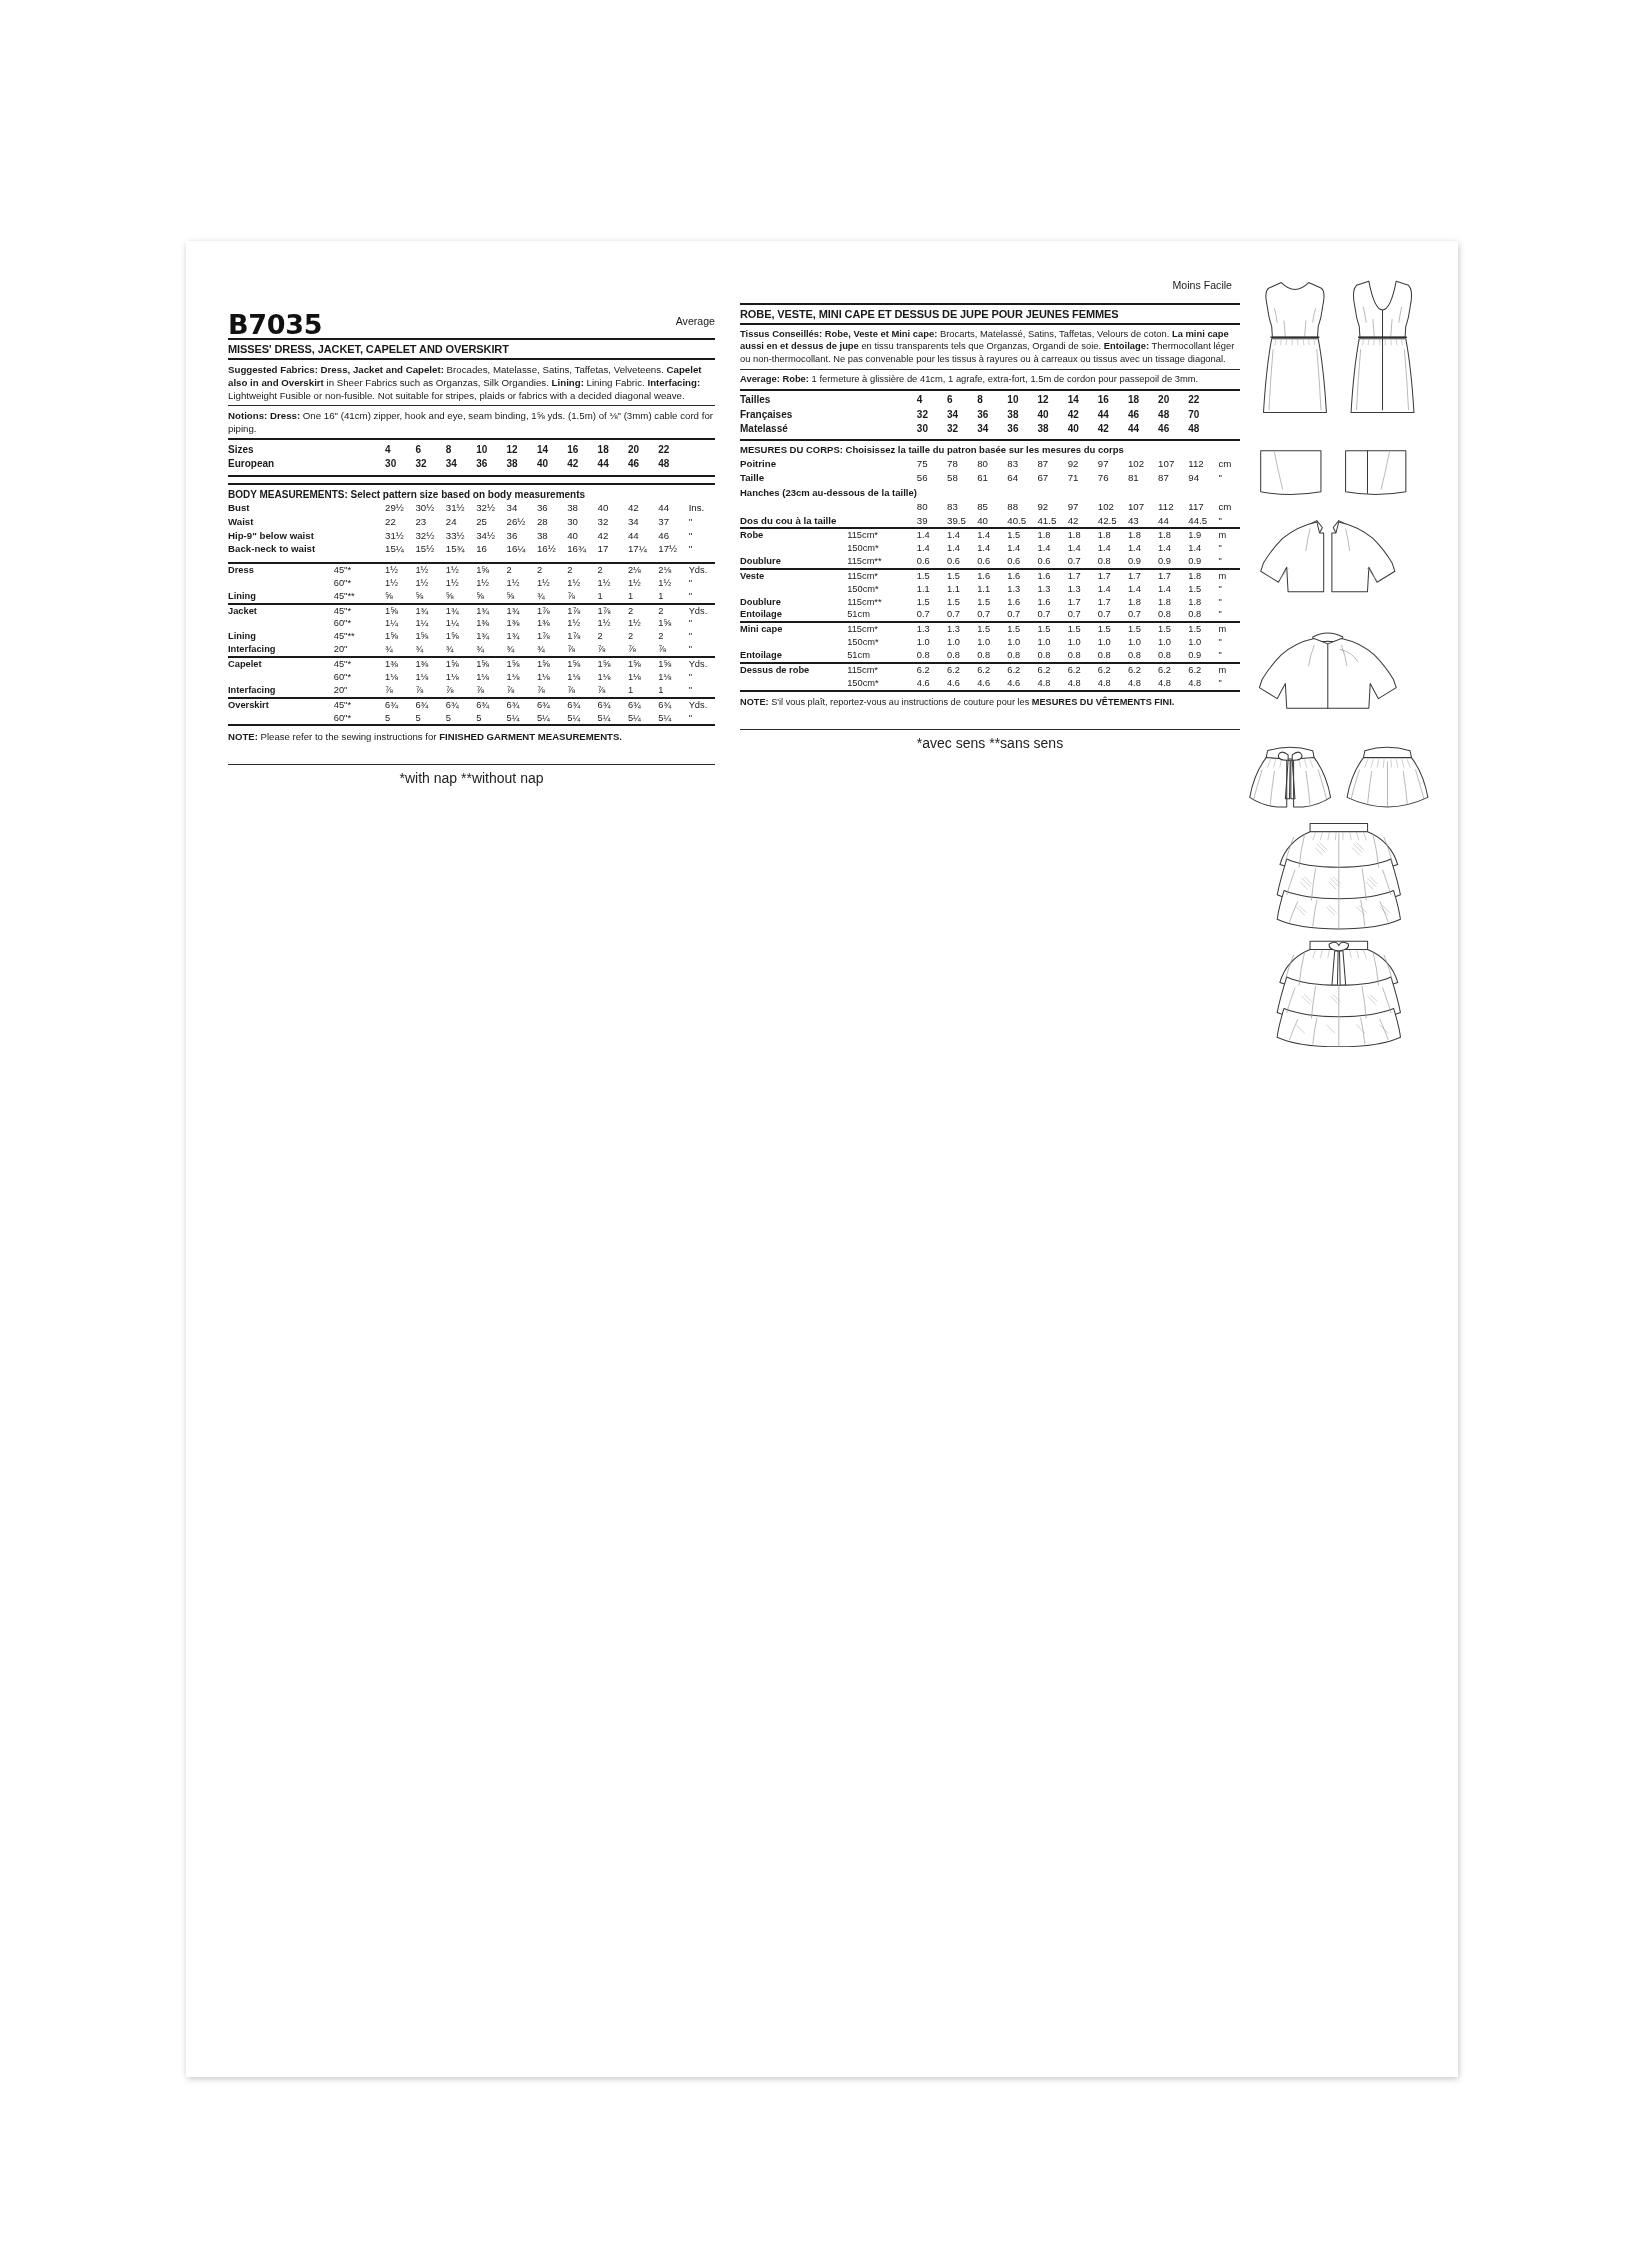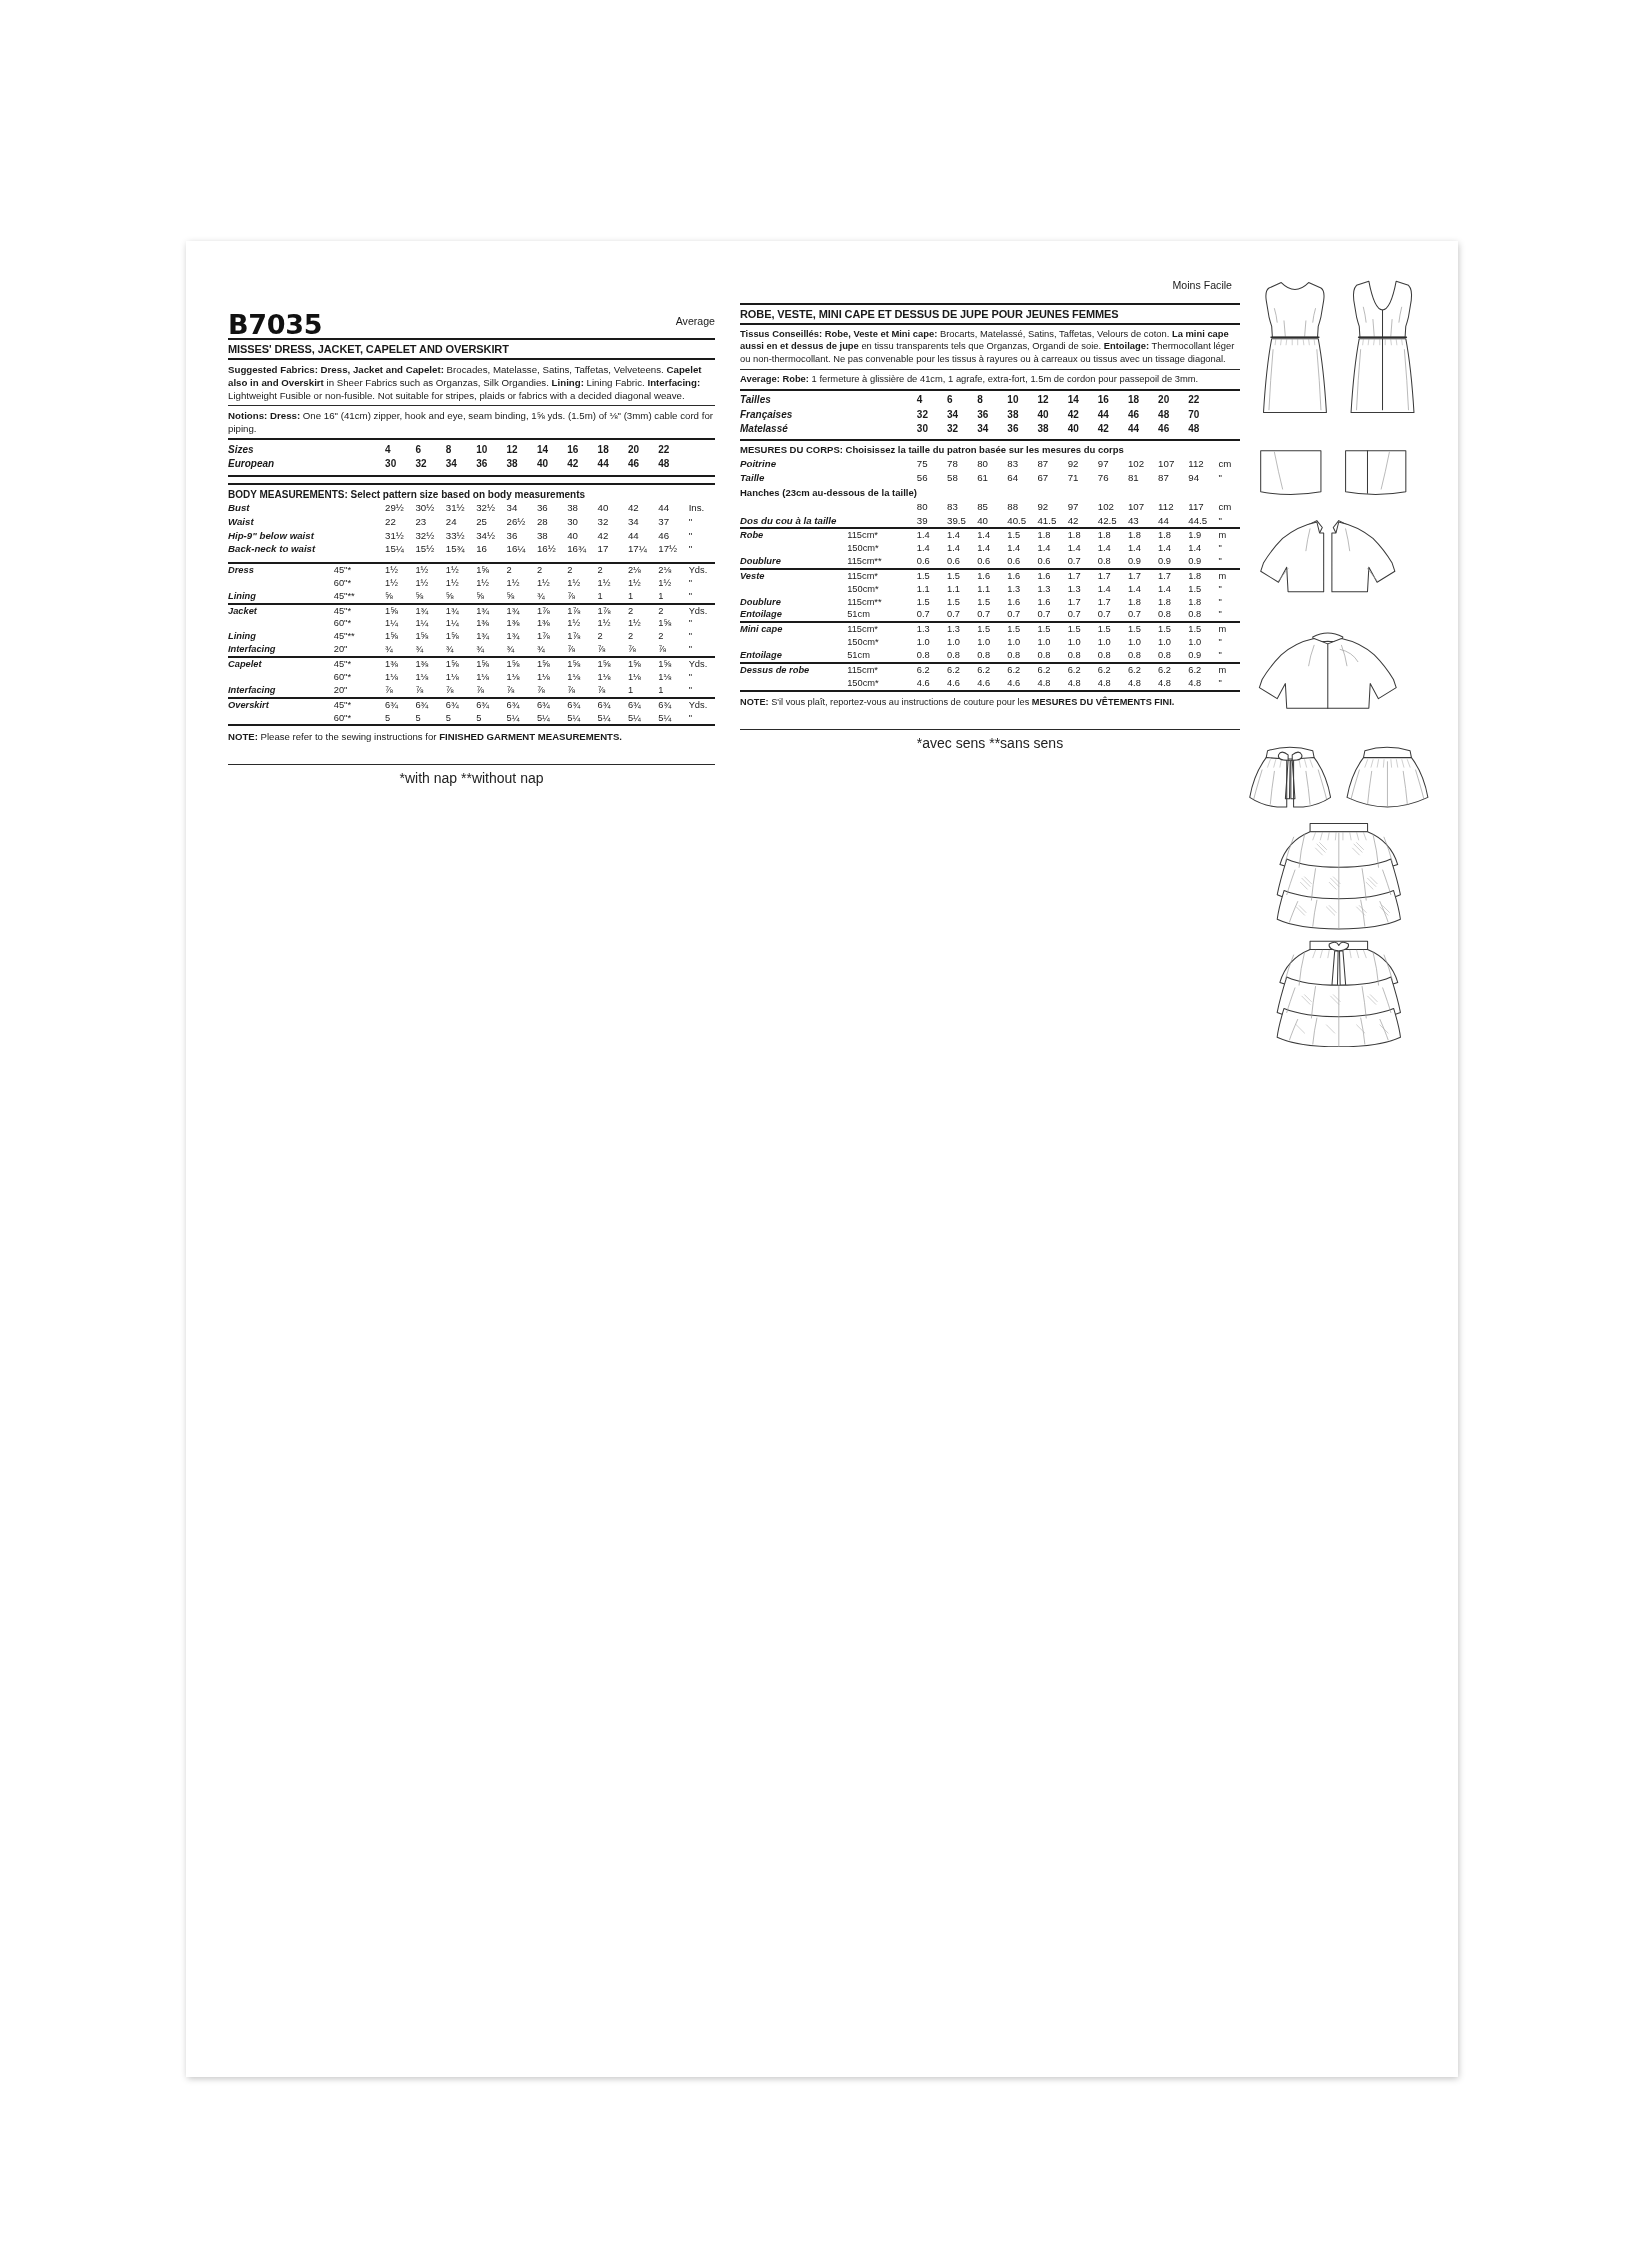--- a/index.html
+++ b/index.html
@@ -46,21 +46,21 @@
 
   
   .para{font-size:9.7px;line-height:1.345;padding:2.7px 0 3.4px 0;}
   .para b{font-weight:bold;}
   .para-fr{font-size:9.4px;line-height:1.345;padding:2.7px 0 3.4px 0;}
   .para-fr b{font-weight:bold;}
 
   
   table.t{border-collapse:collapse;width:100%;table-layout:fixed;}
   table.t td{padding:0;vertical-align:baseline;white-space:nowrap;}
-  .lbl{font-weight:bold;font-style:italic;}
+  .lbl{font-weight:bold;}
 
   
   .c-lab{width:101px;}
   .c-wid{width:49px;}
   .c-val{width:29px;}
   .c-unit{width:25px;}
 
   
   .fc-lab{width:103px;}
   .fc-wid{width:67px;}

